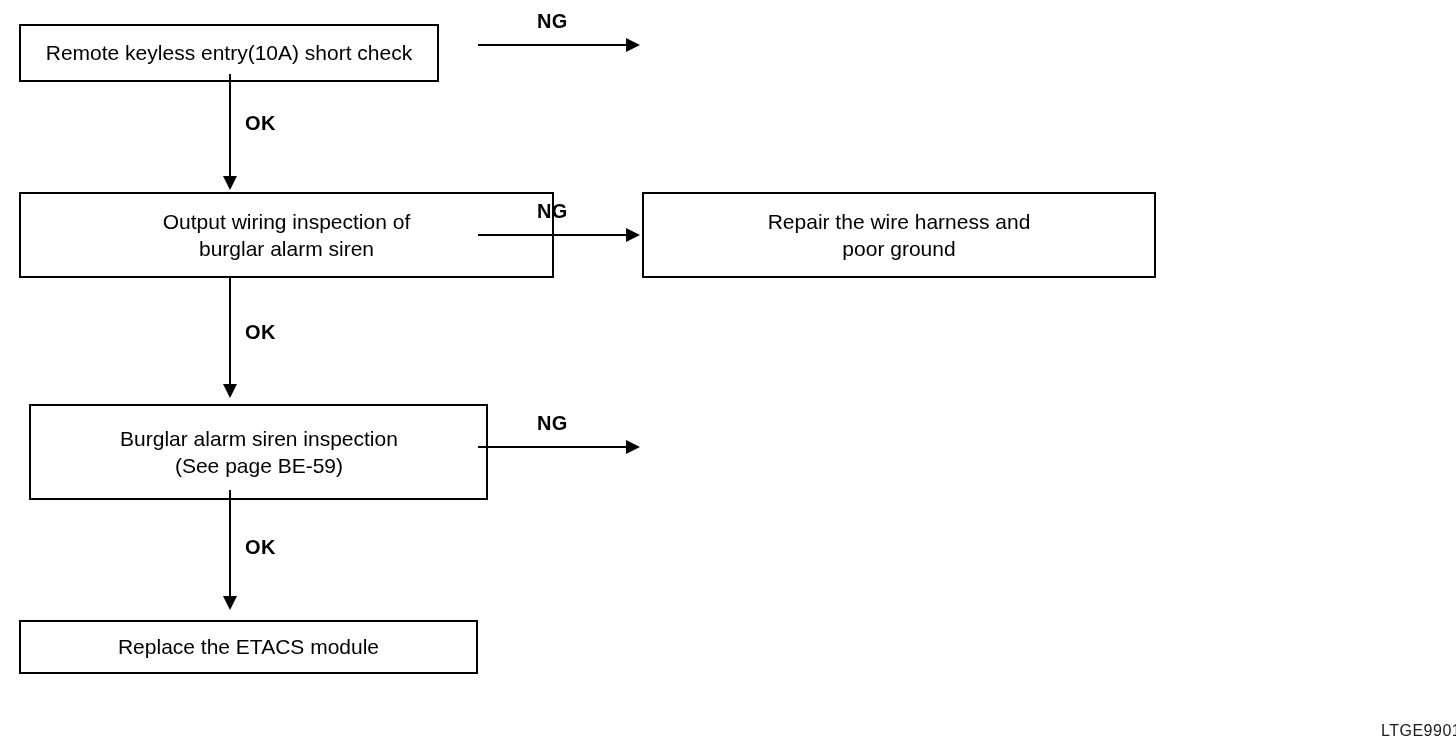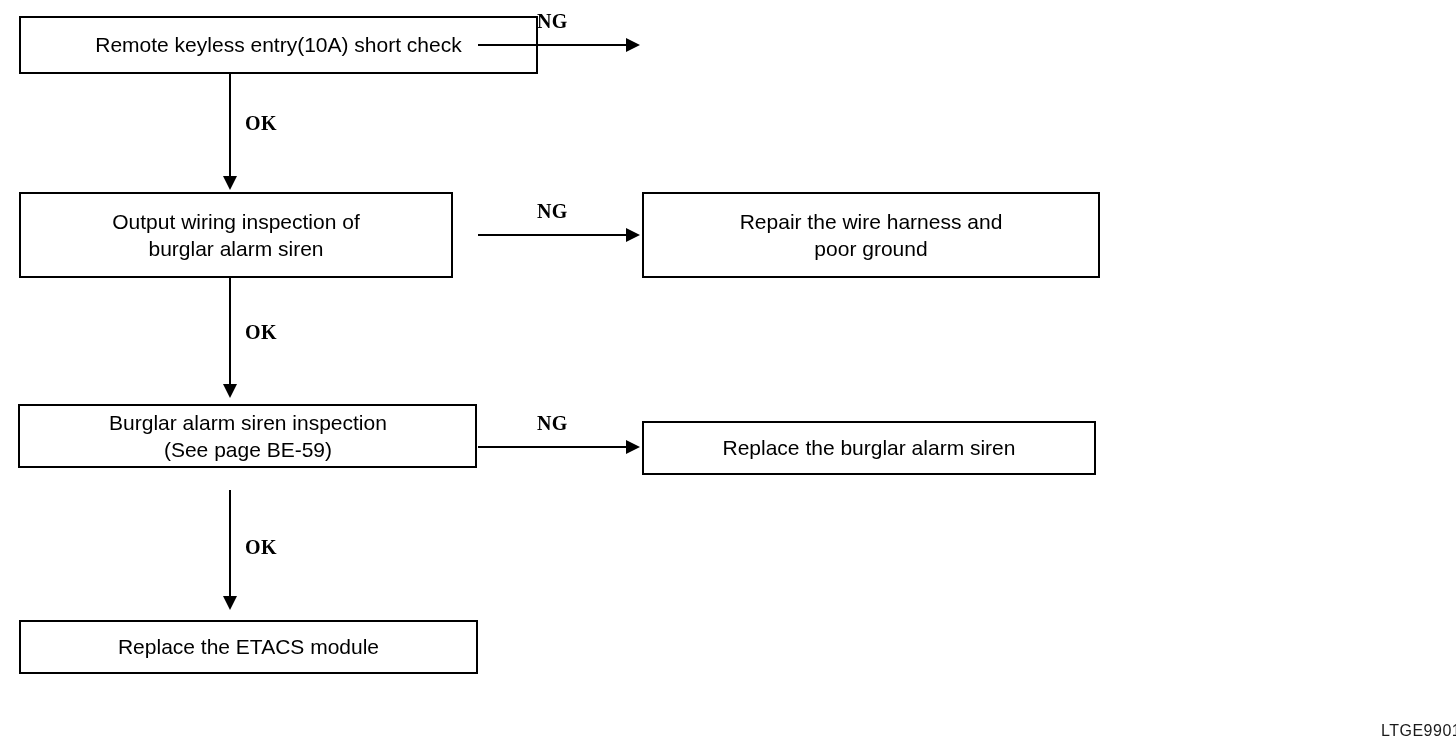--- a/index.html
+++ b/index.html
@@ -70,81 +70,77 @@
   }
 
   
   .elabel {
     position: absolute;
     font-size: 20px;
     font-weight: bold;
     color: #000000;
     letter-spacing: 0.4px;
     white-space: nowrap;
-    font-family: Liberation Serif, serif;
   }
 
   
   .figure-id {
     position: absolute;
     font-size: 16px;
     letter-spacing: 0.5px;
     color: #1a1a1a;
     font-family: "Liberation Sans", sans-serif;
     white-space: nowrap;
   }
 </style>
 </head>
 <body>
 
 <div id="canvas">
 
-  <div class="box" style="left:19px; top:16px; width:519px; height:58px;">
+  <div class="box" style="left:19px; top:24px; width:420px; height:58px;">
     <span class="txt">Remote keyless entry(10A) short check</span>
   </div>
 
   <div class="hline" style="left:478px; top:44px; width:150px;"></div>
   <div class="arrow-right" style="left:626px; top:38px;"></div>
   <div class="elabel" style="left:537px; top:10px;">NG</div>
 
 
   <div class="vline" style="left:229px; top:74px; height:104px;"></div>
   <div class="arrow-down" style="left:223px; top:176px;"></div>
   <div class="elabel" style="left:245px; top:112px;">OK</div>
 
-  <div class="box" style="left:19px; top:192px; width:434px; height:86px;">
+  <div class="box" style="left:19px; top:192px; width:535px; height:86px;">
     <span class="txt">Output wiring inspection of
 burglar alarm siren</span>
   </div>
 
   <div class="hline" style="left:478px; top:234px; width:150px;"></div>
   <div class="arrow-right" style="left:626px; top:228px;"></div>
   <div class="elabel" style="left:537px; top:200px;">NG</div>
 
-  <div class="box" style="left:642px; top:192px; width:458px; height:86px;">
+  <div class="box" style="left:642px; top:192px; width:514px; height:86px;">
     <span class="txt">Repair the wire harness and
 poor ground</span>
   </div>
 
   <div class="vline" style="left:229px; top:278px; height:108px;"></div>
   <div class="arrow-down" style="left:223px; top:384px;"></div>
   <div class="elabel" style="left:245px; top:321px;">OK</div>
 
-  <div class="box" style="left:18px; top:404px; width:459px; height:64px;padding-left:9px;">
+  <div class="box" style="left:29px; top:404px; width:459px; height:96px;padding-left:9px;">
     <span class="txt">Burglar alarm siren inspection
 (See page BE-59)</span>
   </div>
 
   <div class="hline" style="left:478px; top:446px; width:150px;"></div>
   <div class="arrow-right" style="left:626px; top:440px;"></div>
   <div class="elabel" style="left:537px; top:412px;">NG</div>
 
-  <div class="box" style="left:642px; top:421px; width:454px; height:54px;">
-    <span class="txt">Replace the burglar alarm siren</span>
-  </div>
 
   <div class="vline" style="left:229px; top:490px; height:108px;"></div>
   <div class="arrow-down" style="left:223px; top:596px;"></div>
   <div class="elabel" style="left:245px; top:536px;">OK</div>
 
   <div class="box" style="left:19px; top:620px; width:459px; height:54px;">
     <span class="txt">Replace the ETACS module</span>
   </div>
 
   <div class="figure-id" style="left:1381px; top:722px;">LTGE9901</div>

